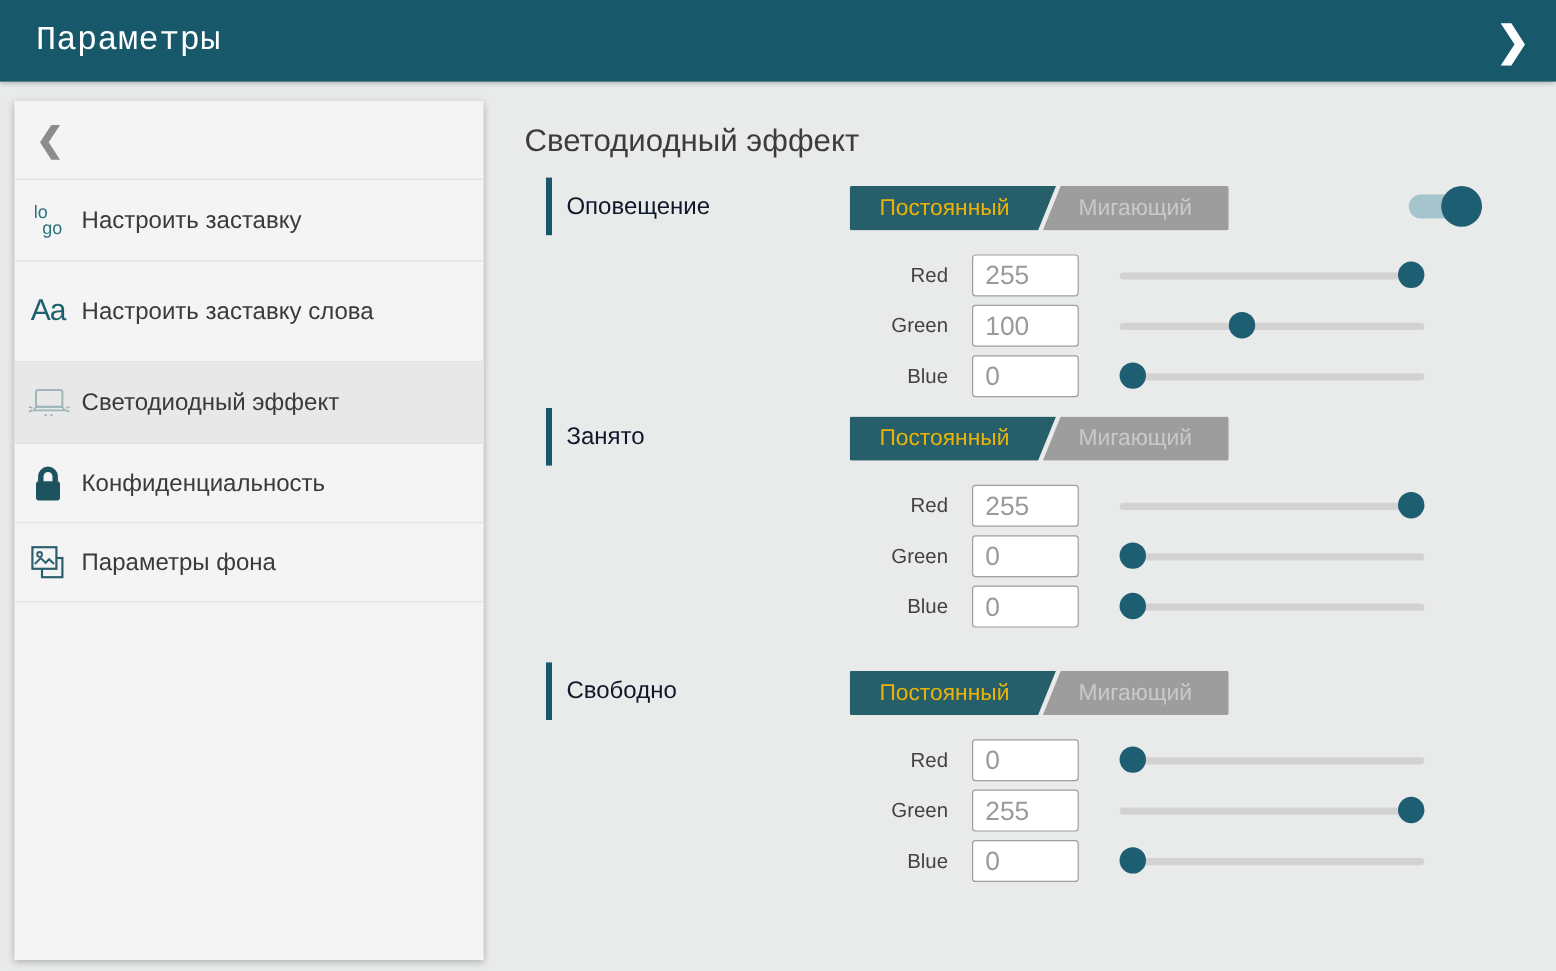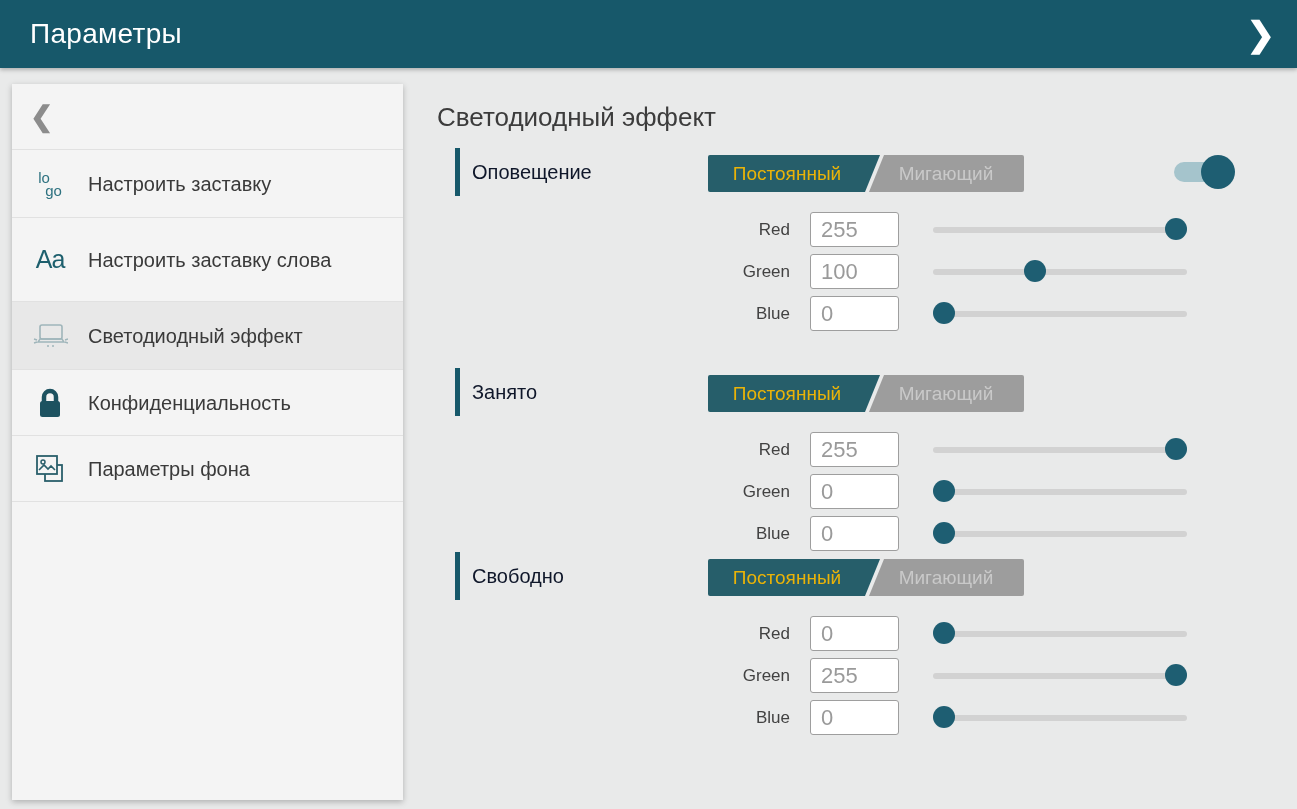--- a/index.html
+++ b/index.html
@@ -8,43 +8,43 @@
     --toggle-track:#a5c4cc; --slider-track:#d2d2d2; --page-bg:#e9eaea;
     --card-bg:#f4f4f4; --selected-item-bg:#e8e8e8;
   }
   *{margin:0;padding:0;box-sizing:border-box;font-family:"Liberation Sans",sans-serif;}
   html,body{width:1297px;height:809px;overflow:hidden;background:var(--page-bg);}
   .stage{position:relative;width:1297px;height:809px;background:var(--page-bg);}
 
   
   .appbar{position:absolute;left:0;top:0;width:100%;height:68px;background:var(--header-bg);
     box-shadow:0 2px 4px rgba(0,0,0,.25);display:flex;align-items:center;z-index:5;}
-  .appbar-title{color:#fff;font-size:28px;margin-left:30px;font-weight:400;letter-spacing:.3px;}
+  .appbar-title{color:#fff;font-size:28px;margin-left:30px;font-weight:400;letter-spacing:.3px;font-family:Liberation Mono, monospace;}
   .appbar-fwd{position:absolute;right:14px;top:0;height:68px;display:flex;align-items:center;
     color:#fff;font-size:34px;font-weight:700;cursor:pointer;padding:0 8px;}
 
   
   .sidecard{position:absolute;left:12px;top:84px;width:391px;height:716px;background:var(--card-bg);
     box-shadow:0 2px 6px rgba(0,0,0,.25);z-index:2;}
   .back-row{height:66px;display:flex;align-items:center;border-bottom:1px solid #e1e1e1;}
   .back-chevron{color:#8c8c8c;font-size:28px;font-weight:700;margin-left:18px;cursor:pointer;}
   .side-item{display:flex;align-items:center;border-bottom:1px solid #e1e1e1;cursor:pointer;}
   .side-item.selected{background:var(--selected-item-bg);}
-  .icon-col{width:76px;display:flex;justify-content:center;align-items:flex-end;flex:none;}
+  .icon-col{width:56px;display:flex;justify-content:center;align-items:flex-end;flex:none;}
   .side-label{flex:1;font-size:20px;color:#3a3a3a;line-height:26px;padding-right:28px;}
   .h68{min-height:68px;} .h84{min-height:84px;} .h66{min-height:66px;}
   .logo-ic{color:#2e7280;font-size:15px;line-height:13px;text-align:left;font-weight:400;}
   .logo-ic .l2{display:block;margin-left:7px;}
   .aa-ic{color:#1d5f6d;font-size:25px;font-weight:400;letter-spacing:-1px;}
 
   
   .content{position:absolute;left:437px;top:68px;width:800px;height:741px;}
   .main-title{position:absolute;left:0;top:34px;font-size:26px;color:#3c3c3c;}
   .section{position:absolute;left:0;width:780px;}
-  .sec1{top:80px;} .sec2{top:300px;} .sec3{top:484px;text-decoration:underline;}
+  .sec1{top:80px;} .sec2{top:272px;} .sec3{top:484px;text-decoration:underline;}
   .sec-head{position:relative;height:48px;}
   .sec-bar{position:absolute;left:18px;top:0;width:5px;height:48px;background:var(--header-bg);}
   .sec-title{position:absolute;left:35px;top:0;line-height:48px;font-size:20px;color:#0f172a;}
 
   
   .segmented{position:absolute;left:271px;top:7px;width:316px;height:37px;cursor:pointer;}
   .seg-on{position:absolute;left:0;top:0;width:172px;height:37px;background:var(--segment-active-bg);
     clip-path:polygon(0 0,100% 0,calc(100% - 15px) 100%,0 100%);
     color:#eab308;font-size:19px;display:flex;align-items:center;justify-content:center;
     padding-right:14px;border-radius:2px 0 0 2px;}

